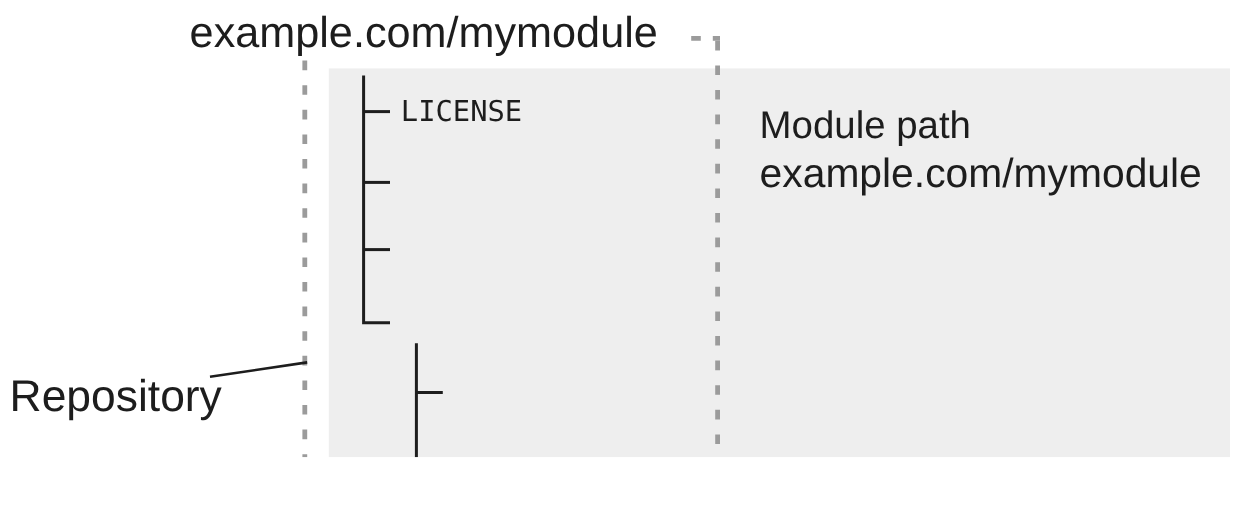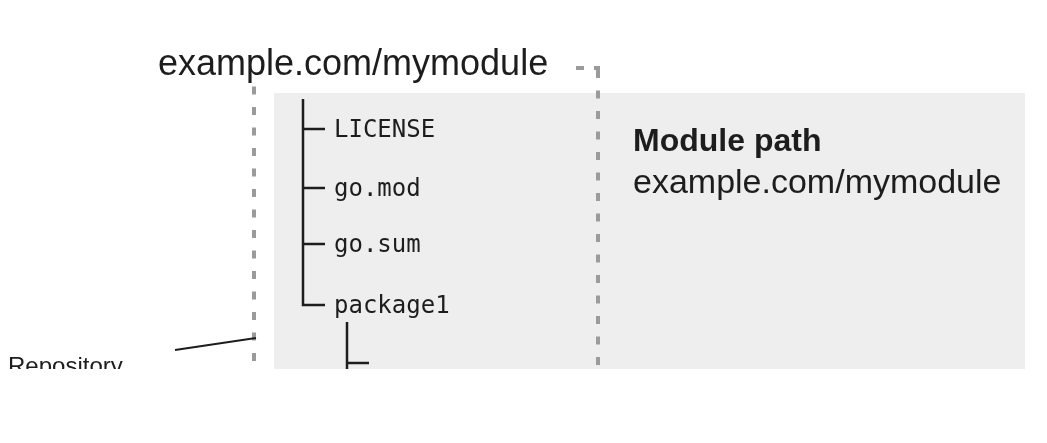--- a/index.html
+++ b/index.html
@@ -4,26 +4,25 @@
 <style>
   :root{
     --box_bg:#eeeeee;
     --border_dots:#9b9b9b;
     --text:#1d1d1d;
     --line:#1d1d1d;
   }
   html,body{margin:0;padding:0;background:#ffffff;}
   .stage{
     position:relative;
-    width:1047px;height:333px;
+    width:1047px;height:381px;
     overflow:hidden;
     background:#ffffff;
     font-family:"Liberation Sans", sans-serif;
     color:var(--text);
-    margin-top:36px;
   }
   .gray-box{
     position:absolute;
     left:274px;top:57px;width:751px;height:358px;
     background:var(--box_bg);
   }
   svg.overlay{
     position:absolute;left:0;top:0;
   }
   .label{
@@ -33,35 +32,35 @@
     transform:translateY(-50%);
   }
   .repo-title{
     left:158px;top:27px;
     font-size:36px;
     background:#ffffff;
     padding:4px 24px 4px 0;
   }
   .repo-label{
     left:8px;top:330px;
-    font-size:24px;
+    font-size:37px;
   }
   .mono{
     font-family:"DejaVu Sans Mono","Liberation Mono",monospace;
     font-size:24px;
   }
   .t0{left:334px;top:93px;}
   .t1{left:334px;top:152px;}
   .t2{left:334px;top:208px;}
   .t3{left:334px;top:269px;}
   .t4{left:382px;top:327px;}
   .t5{left:382px;top:386px;}
   .module-heading{
     left:633px;top:104px;
-    font-size:32px;font-weight:bold;
+    font-size:32px;font-weight:normal;
   }
   .module-value{
     left:633px;top:145px;
     font-size:34px;
   }
 </style>
 </head>
 <body>
 
 <div class="stage">
@@ -87,20 +86,17 @@
     </g>
 
     <line x1="175" y1="314" x2="256" y2="302" stroke="#1d1d1d" stroke-width="2.2"></line>
   </svg>
 
   <div class="label repo-title">example.com/mymodule</div>
 
   <div class="label repo-label">Repository</div>
 
   <div class="label mono t0">LICENSE</div>
-  <div class="label mono t1">go.mod</div>
-  <div class="label mono t2">go.sum</div>
-  <div class="label mono t3">package1</div>
 
   <div class="label module-heading">Module path</div>
   <div class="label module-value">example.com/mymodule</div>
 
 </div>
 
 </body></html>

